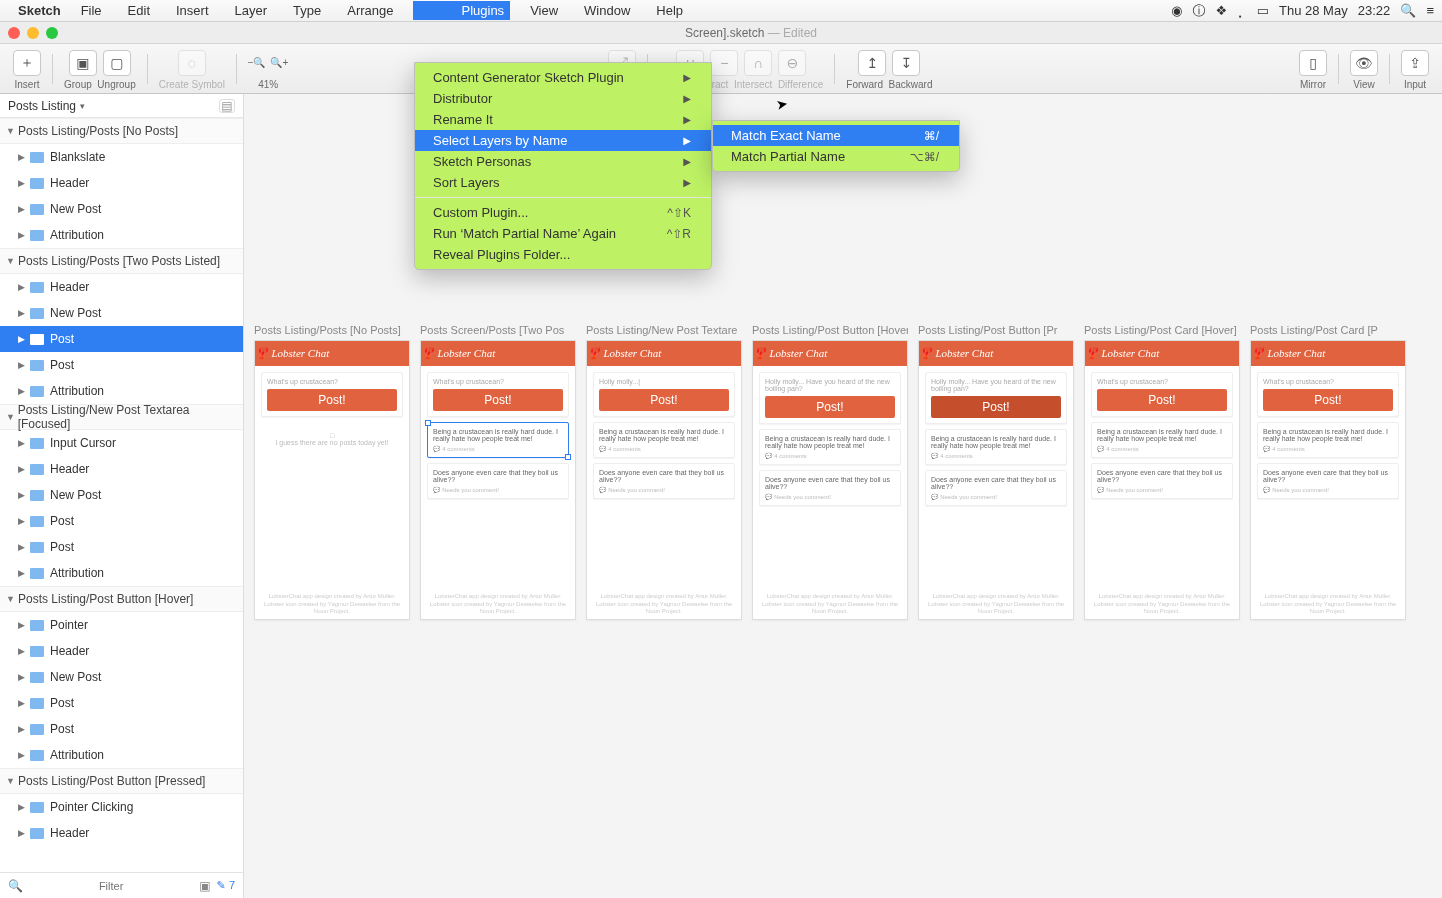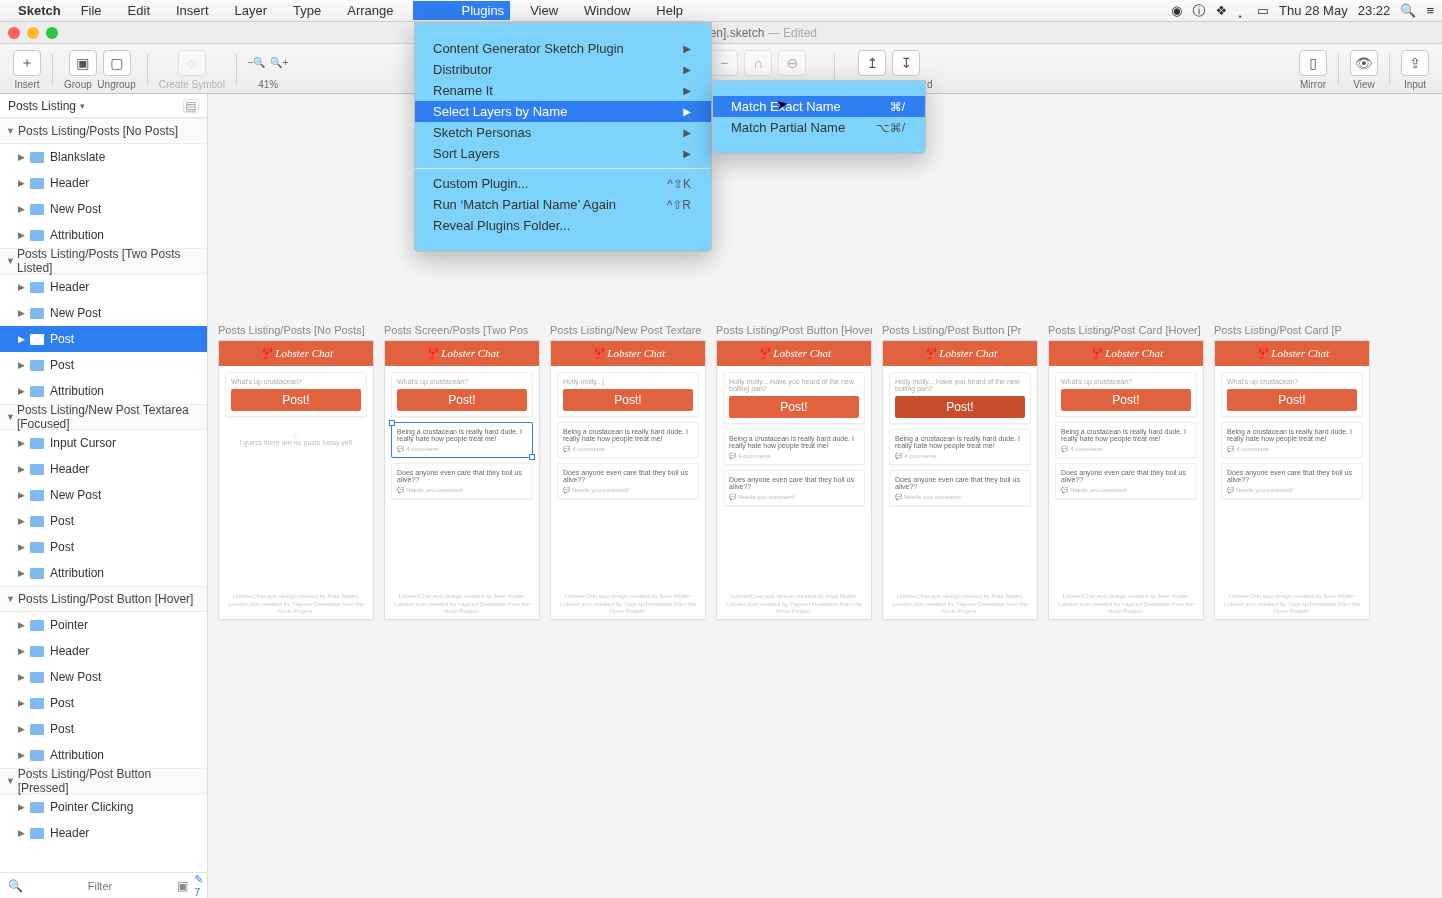--- a/index.html
+++ b/index.html
@@ -28,21 +28,21 @@
 .toolbar .tgroup { display:flex; flex-direction:column; align-items:center; margin: 0 5px; }
 .toolbar .ticons { display:flex; gap:6px; align-items:center; height:30px; }
 .toolbar .ticon { width:28px; height:26px; border:1px solid #c8c8c8; border-radius:4px; background:#fff; display:flex; align-items:center; justify-content:center; font-size:14px; color:#555;}
 .toolbar .tlabel { font-size:10px; color:#6a6a6a; margin-top:1px; }
 .toolbar .sep { width:1px; height:30px; background:#d0d0d0; margin:0 6px; }
 .toolbar .zoom { display:flex; align-items:center; gap:4px; }
 .toolbar .dim { opacity:0.45; }
 
 
 .main { display:flex; height: calc(898px - 22px - 22px - 50px); }
-.sidebar { width: 208px; background:#fff; border-right:1px solid #ddd; display:flex; flex-direction:column; }
+.sidebar { width: 244px; background:#fff; border-right:1px solid #ddd; display:flex; flex-direction:column; }
 .sidebar-header { height:24px; border-bottom:1px solid #e7e7e7; display:flex; align-items:center; padding:0 8px; font-size:12px; color:#333;}
 .sidebar-header .arrow { font-size:9px; margin-left:4px; color:#666; }
 .sidebar-header .right-icon { margin-left:auto; color:#999; font-size:12px; border:1px solid #ddd; border-radius:3px; width:16px; height:14px; display:flex; align-items:center; justify-content:center; }
 .layerlist { flex:1; overflow:hidden; }
 .lrow { height:26px; display:flex; align-items:center; padding:0 6px; font-size:12px; color:#333; cursor:default; }
 .lrow.section { background:#fafafa; border-top:1px solid #eee; border-bottom:1px solid #eee; color:#444; }
 .lrow .disclosure { width:10px; font-size:9px; color:#777; margin-right:2px;}
 .lrow .folder { width:14px; height:11px; background:#7fb9f0; border-radius:1px; margin-right:6px; display:inline-block;}
 .lrow .folder.sel { background:#fff; }
 .lrow.indent { padding-left:18px; }
@@ -51,46 +51,46 @@
 .sidebar-footer { height:26px; border-top:1px solid #e2e2e2; display:flex; align-items:center; padding:0 8px; gap:6px;}
 .sidebar-footer input { flex:1; border:none; outline:none; font-size:11px; color:#666; background:transparent; text-align:center;}
 .sidebar-footer .ficon { color:#888; font-size:12px; }
 .sidebar-footer .count { color:#2f7ff3; font-size:11px; }
 
 .canvas { flex:1; background:#f4f4f4; position:relative; overflow:hidden; }
 .artboards { position:absolute; top:230px; left:10px; display:flex; gap:10px; }
 .ab { width:156px; display:flex; flex-direction:column; }
 .ab-title { font-size:11px; color:#888; margin-bottom:4px; white-space:nowrap; overflow:hidden; }
 .ab-body { background:#fff; border:1px solid #ddd; height:280px; display:flex; flex-direction:column; font-size:8px; box-shadow:0 1px 2px rgba(0,0,0,0.05);}
-.ab-header { background:#e0623f; color:#fff; text-align:center; padding:6px 0; font-style:italic; font-family: Georgia, serif; font-size:11px;}
+.ab-header { background:#e0623f; color:#fff; text-align:left; padding:6px 0; font-style:italic; font-family: Georgia, serif; font-size:11px;}
 .ab-inner { padding:6px; flex:1; display:flex; flex-direction:column; gap:5px;}
 .ab-card { background:#fff; border:1px solid #eee; border-radius:2px; padding:5px; font-size:7px; color:#666; box-shadow:0 1px 1px rgba(0,0,0,0.05);}
 .ab-input { color:#aaa; font-size:7px; }
 .ab-btn { background:#e0623f; color:#fff; text-align:center; border-radius:2px; padding:4px 0; font-size:12px; margin-top:4px;}
 .ab-btn.pressed { background:#c54e2c; }
 .ab-comment { color:#bbb; font-size:6px; margin-top:3px;}
 .ab-attr { font-size:6px; color:#ccc; text-align:center; padding:4px; line-height:1.2;}
 .ab-empty { text-align:center; color:#bbb; font-size:7px; padding:10px 0;}
 .ab-sel { outline:1px solid #2f7ff3; outline-offset:-1px; }
 .ab-handles { position:relative; }
 .ab-handles::before, .ab-handles::after { content:""; position:absolute; width:4px; height:4px; background:#fff; border:1px solid #2f7ff3; }
 .ab-handles::before { top:-3px; left:-3px; } .ab-handles::after { bottom:-3px; right:-3px; }
 
 
-.dropdown { position:absolute; background:#7dd3fc; border:1px solid #bdbdbd; border-radius:0 0 5px 5px; box-shadow:0 8px 24px rgba(0,0,0,0.25); font-size:13px; padding:15px 0; }
+.dropdown { position:absolute; background:#bef264; border:1px solid #bdbdbd; border-radius:0 0 5px 5px; box-shadow:0 8px 24px rgba(0,0,0,0.25); font-size:13px; padding:4px 0;margin-top:40px; }
 .dropdown .ditem { padding:3px 20px 3px 18px; display:flex; align-items:center; cursor:default; white-space:nowrap;}
 .dropdown .ditem .dlabel { flex:1; }
 .dropdown .ditem .arrow { font-size:10px; color:#555; margin-left:30px;}
 .dropdown .ditem .short { color:#555; font-size:12px; margin-left:24px;}
 .dropdown .ditem.hl { background:#2f7ff3; color:#fff; }
 .dropdown .ditem.hl .arrow, .dropdown .ditem.hl .short { color:#fff; }
 .dropdown hr { border:none; border-top:1px solid #e4e4e4; margin:4px 0; }
 
 .plugins-menu { top:22px; left:414px; width:298px; }
-.submenu { top:80px; left:712px; width:214px; }
+.submenu { top:80px; left:712px; width:248px; }
 
 .cursor { position:absolute; top:96px; left:776px; font-size:14px; color:#000; pointer-events:none; transform:rotate(-10deg);}
 </style>
 </head>
 <body>
 
 <div class="menubar">
   <span class="apple"></span>
   <span class="appname">Sketch</span>
   <span class="mitem">File</span>

